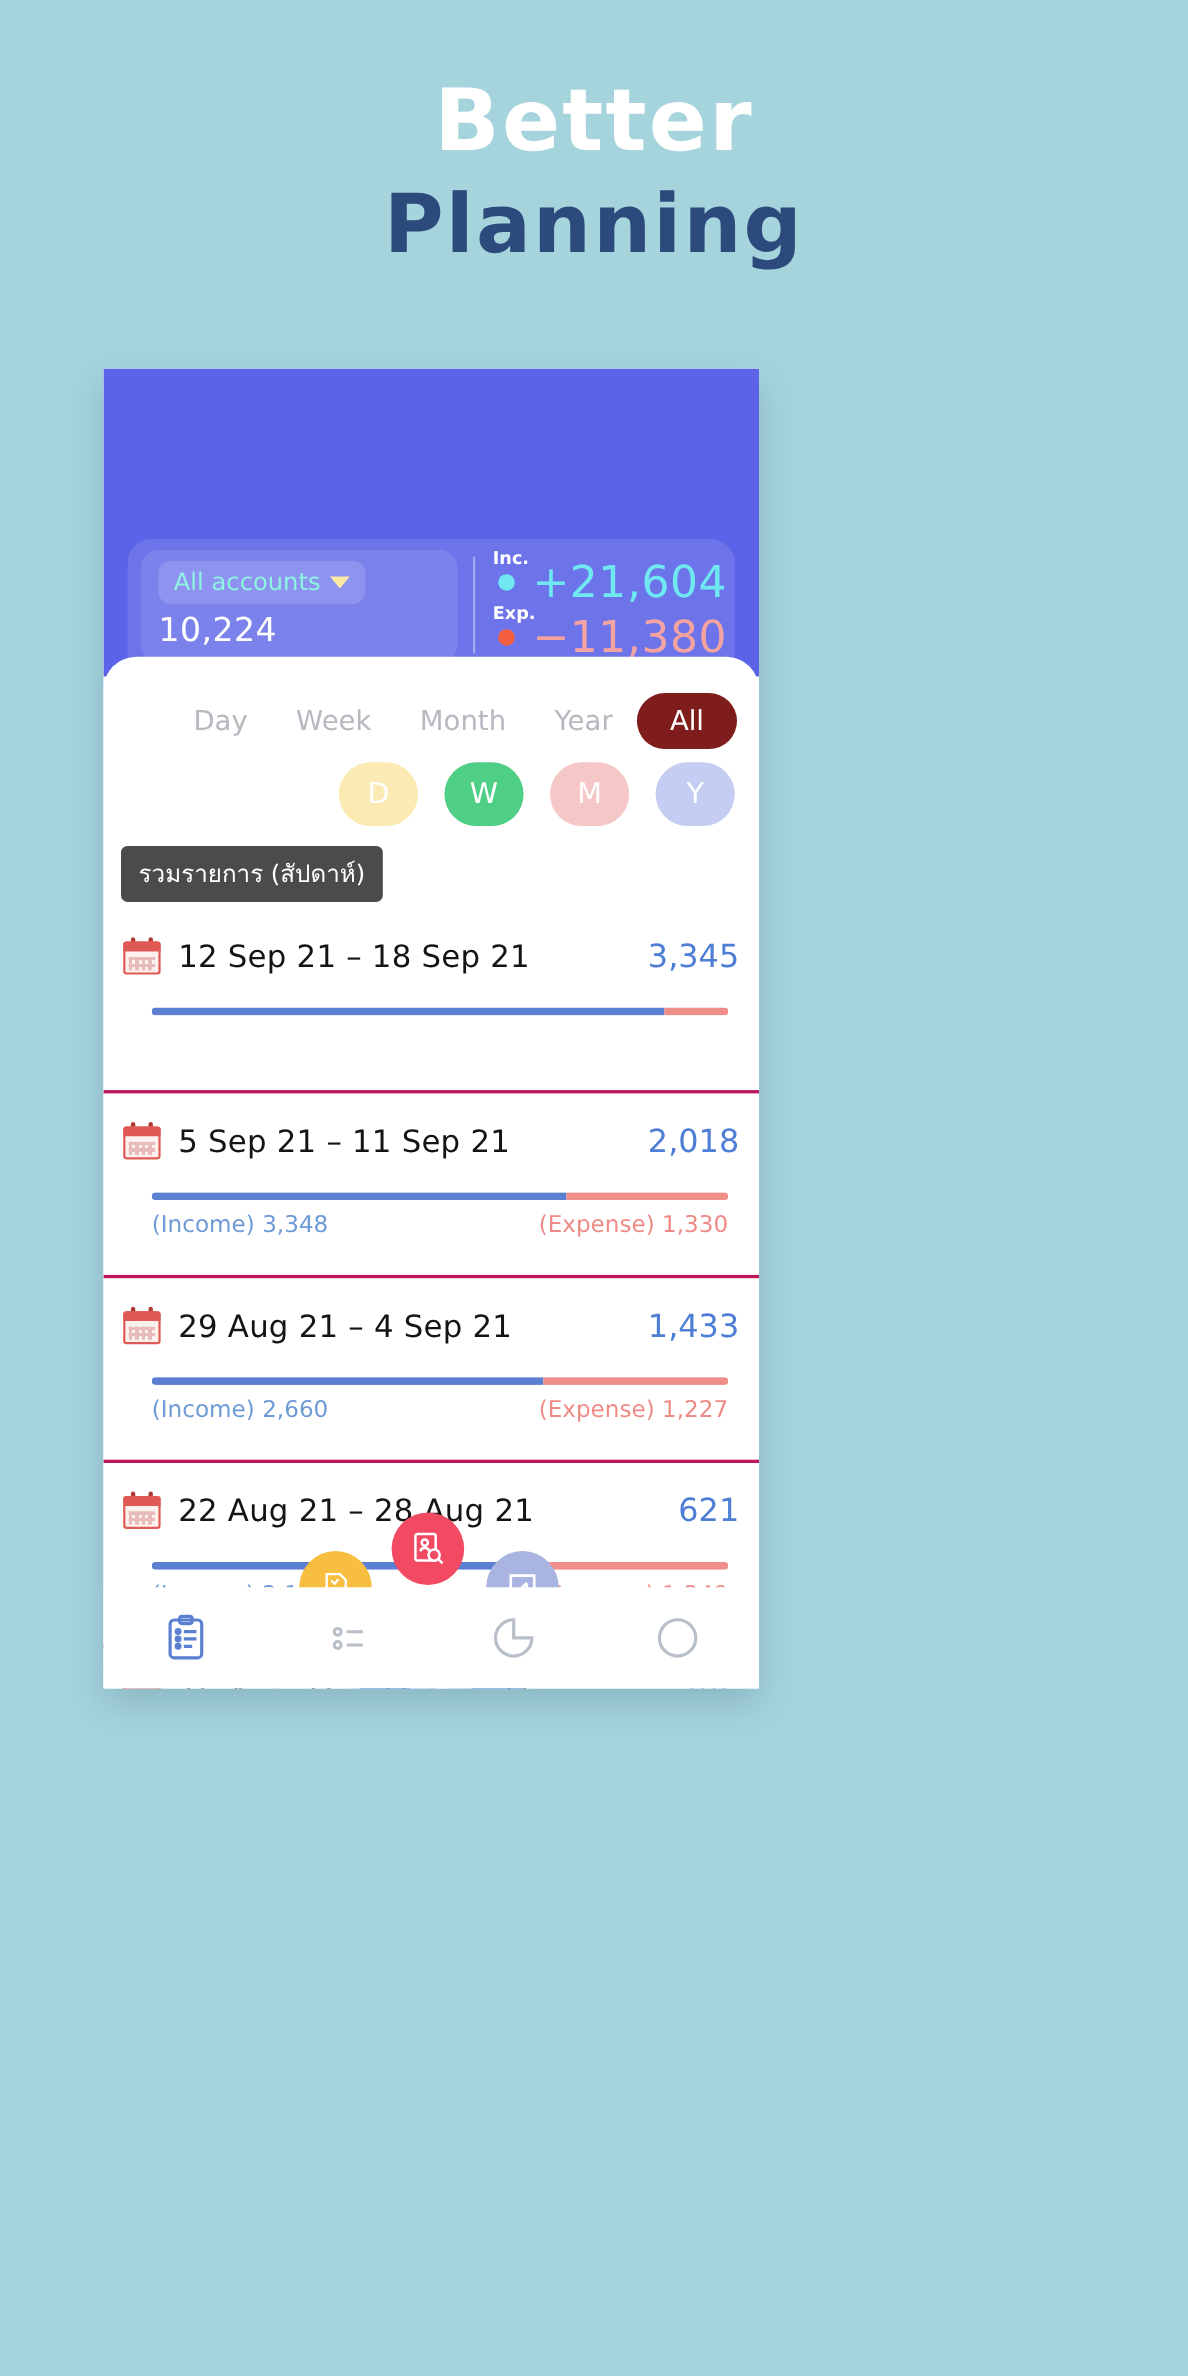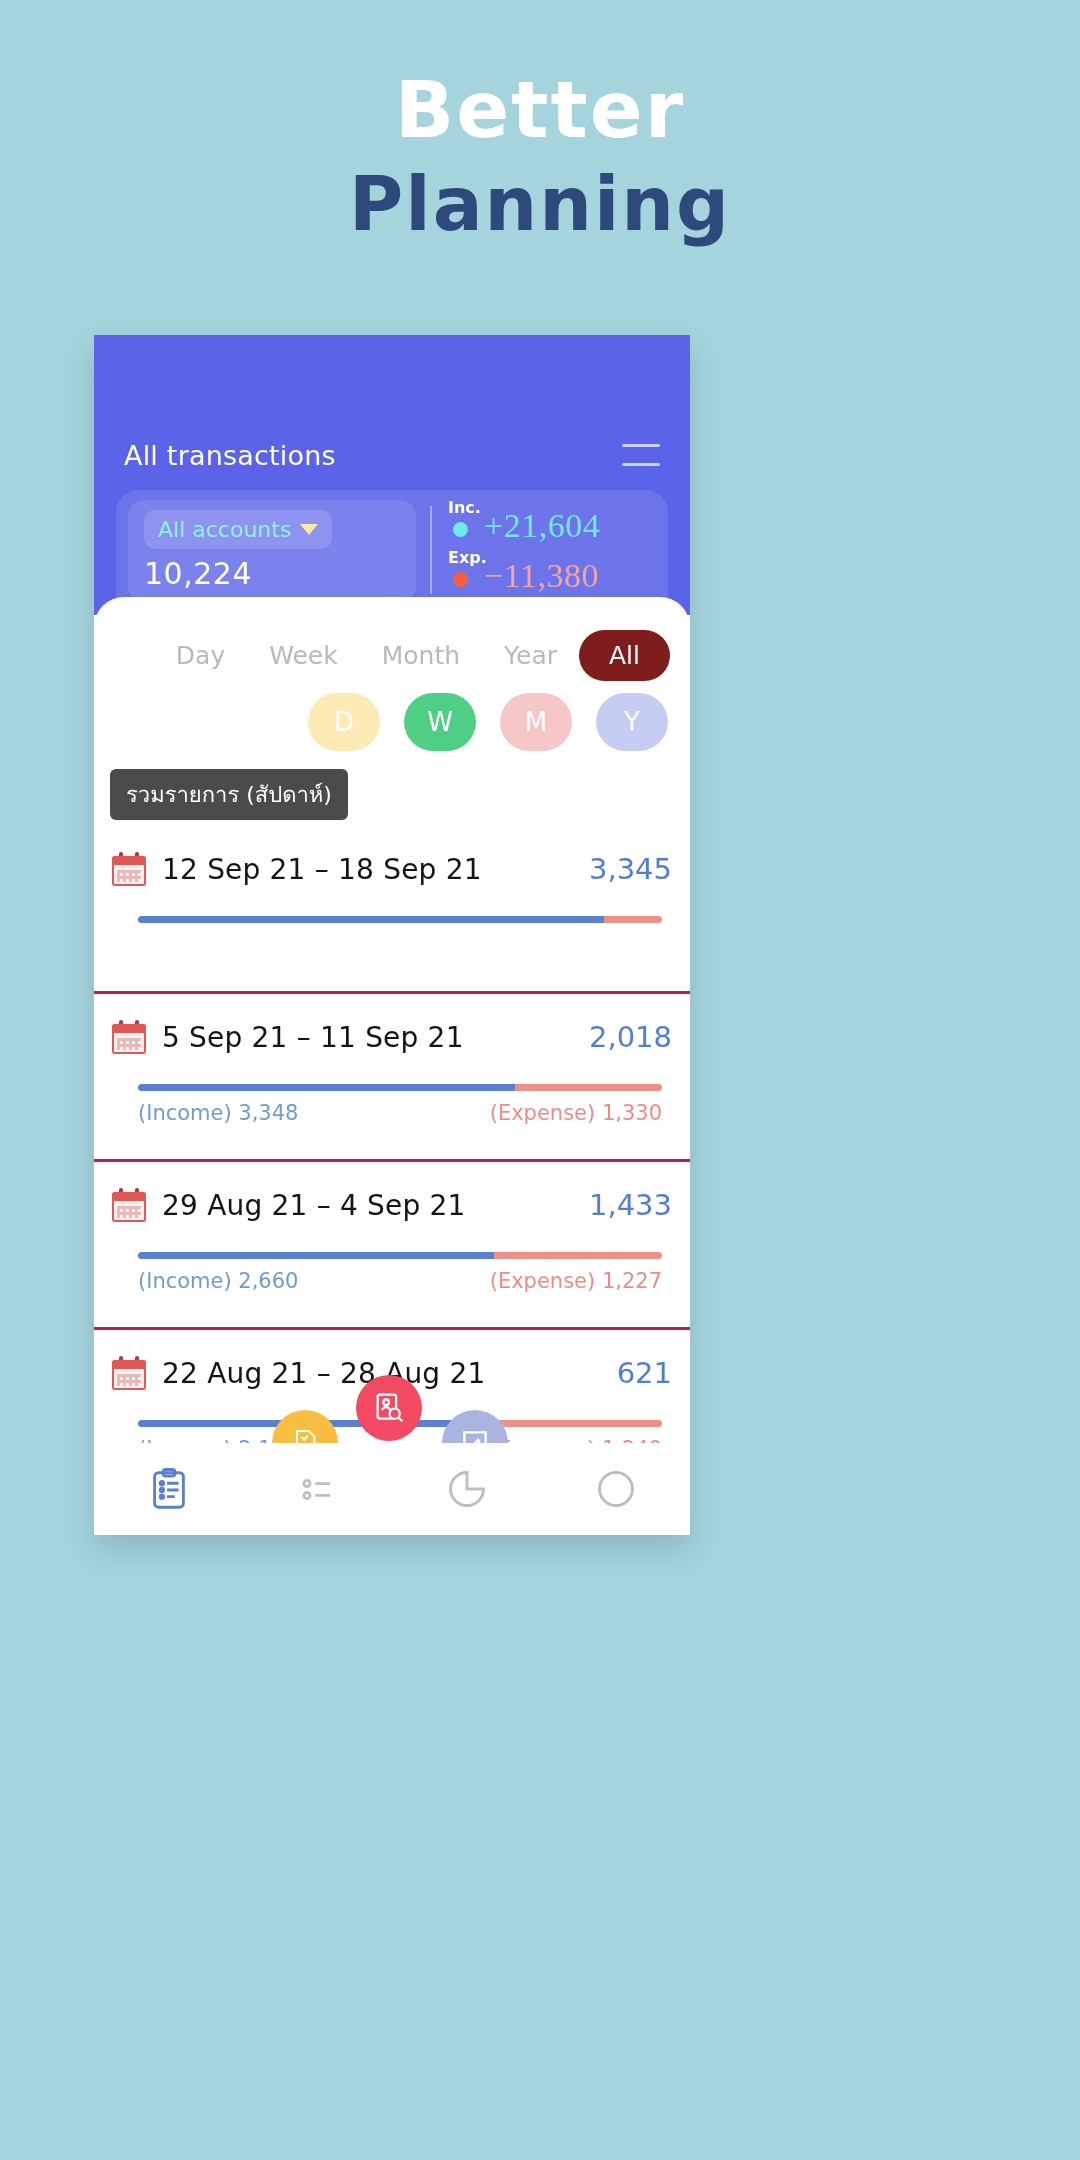--- a/index.html
+++ b/index.html
@@ -73,21 +73,21 @@
   .balance-value { color: #ffffff; font-size: 30px; margin-top: 7px; letter-spacing: 0.5px; }
 
   .divider-v { width: 2px; background: rgba(255,255,255,0.40); margin: 16px 0 16px 14px; }
 
   .ie-box { flex: 1; padding: 8px 0 0 16px; }
   .ie-row { position: relative; height: 50px; }
   .ie-tag { position: absolute; top: 0; left: 0; color: #ffffff; font-size: 16px; font-weight: bold; }
   .ie-dot { position: absolute; top: 24px; left: 5px; width: 15px; height: 15px; border-radius: 50%; }
   .ie-dot.inc { background: #6fe8f2; }
   .ie-dot.exp { background: #f4603f; }
-  .ie-value { position: absolute; top: 9px; left: 36px; font-size: 34px; letter-spacing: 0.5px; font-family: Liberation Serif, serif; }
+  .ie-value { position: absolute; top: 9px; left: 36px; font-size: 40px; letter-spacing: 0.5px; }
   .ie-value.inc { color: #6fe8f2; }
   .ie-value.exp { color: #f4a4a0; text-align: right; }
 
   
   .sheet {
     position: absolute; top: 262px; left: 0; width: 596px; height: 938px;
     background: #ffffff; border-radius: 30px 30px 0 0;
   }
 
   
@@ -163,27 +163,20 @@
 <div class="page">
 
   <div class="promo">
     <div class="promo-line1">Better</div>
     <div class="promo-line2">Planning</div>
   </div>
 
   <div class="phone">
 
     <div class="app-header">
-      <div class="header-title-row">
-        <div class="header-title">All transactions</div>
-        <div class="hamburger">
-          <i></i>
-          <i></i>
-        </div>
-      </div>
 
       <div class="summary-card">
         <div class="balance-box">
           <div class="acct-chip">
             <span class="acct-label">All accounts</span>
             <span class="caret"></span>
           </div>
           <div class="balance-value">10,224</div>
         </div>
 

